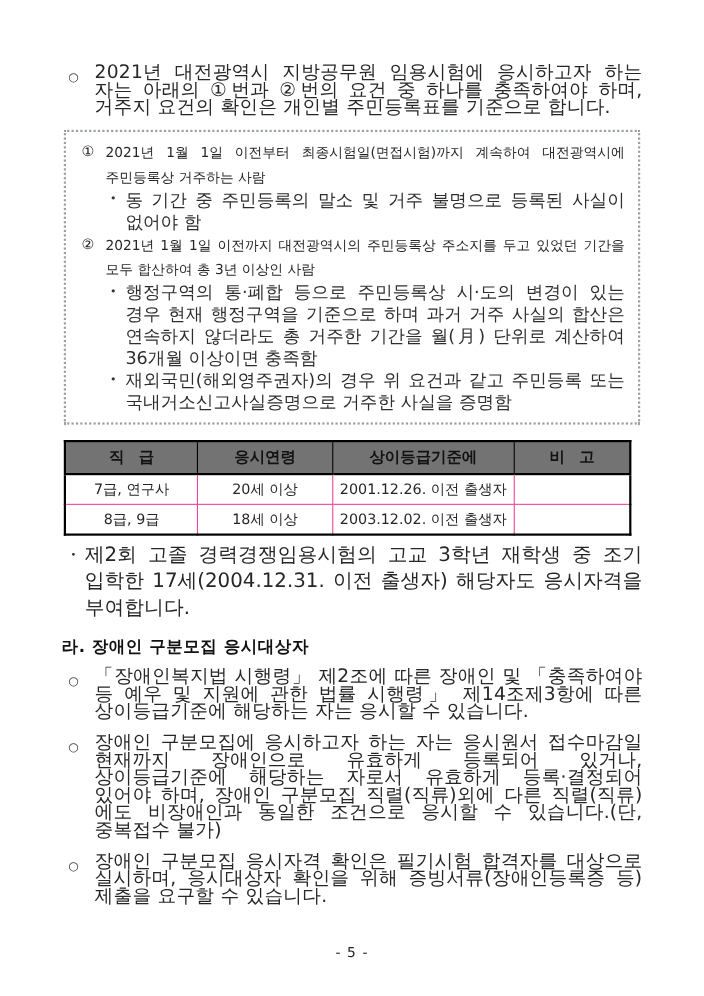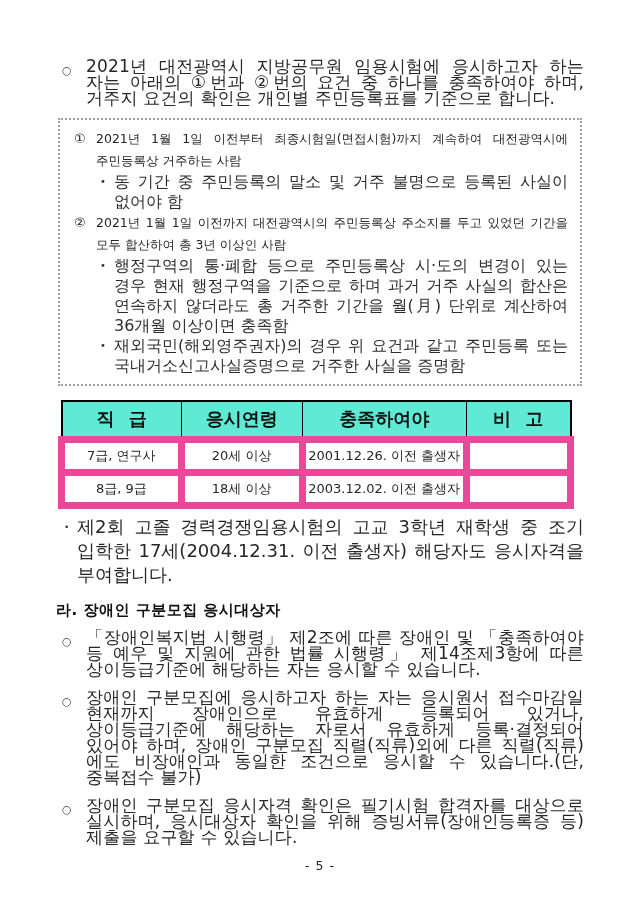--- a/index.html
+++ b/index.html
@@ -74,32 +74,32 @@
     word-break: keep-all;
     color: #2d2d2d;
   }
   table.age-table {
     width: 516px;
     margin: 2px 0 6px 2px;
     border-collapse: collapse;
     border: 2px solid #000;
   }
   table.age-table th {
-    background: #5eead4;
+    background: #737373;
     border: 1px solid #000;
     border-bottom: 2px solid #000;
-    font-size: 18px;
+    font-size: 14px;
     font-weight: bold;
     color: #111;
     padding: 5px 2px;
     word-spacing: 8px;
     text-align: center;
   }
   table.age-table td {
-    border: 7px solid #ec4899;
+    border: 1px solid #ec4899;
     font-size: 13px;
     padding: 4px 2px;
     text-align: center;
     height: 26px;
     color: #262626;
   }
   .col-rank { width: 23.5%; }
   .col-age { width: 23.8%; margin-top: 24px; }
   .col-birth { width: 32.2%; }
   .col-note { width: 20.5%; }
@@ -170,21 +170,21 @@
     </div>
   </div>
 
   <div class="sec">
 
     <table class="age-table">
       <thead>
         <tr>
           <th class="col-rank">직 급</th>
           <th class="col-age">응시연령</th>
-          <th class="col-birth">충족하여야</th>
+          <th class="col-birth">상이등급기준에</th>
           <th class="col-note">비 고</th>
         </tr>
       </thead>
       <tbody>
         <tr>
           <td>7급, 연구사</td>
           <td>20세 이상</td>
           <td>2001.12.26. 이전 출생자</td>
           <td></td>
         </tr>

